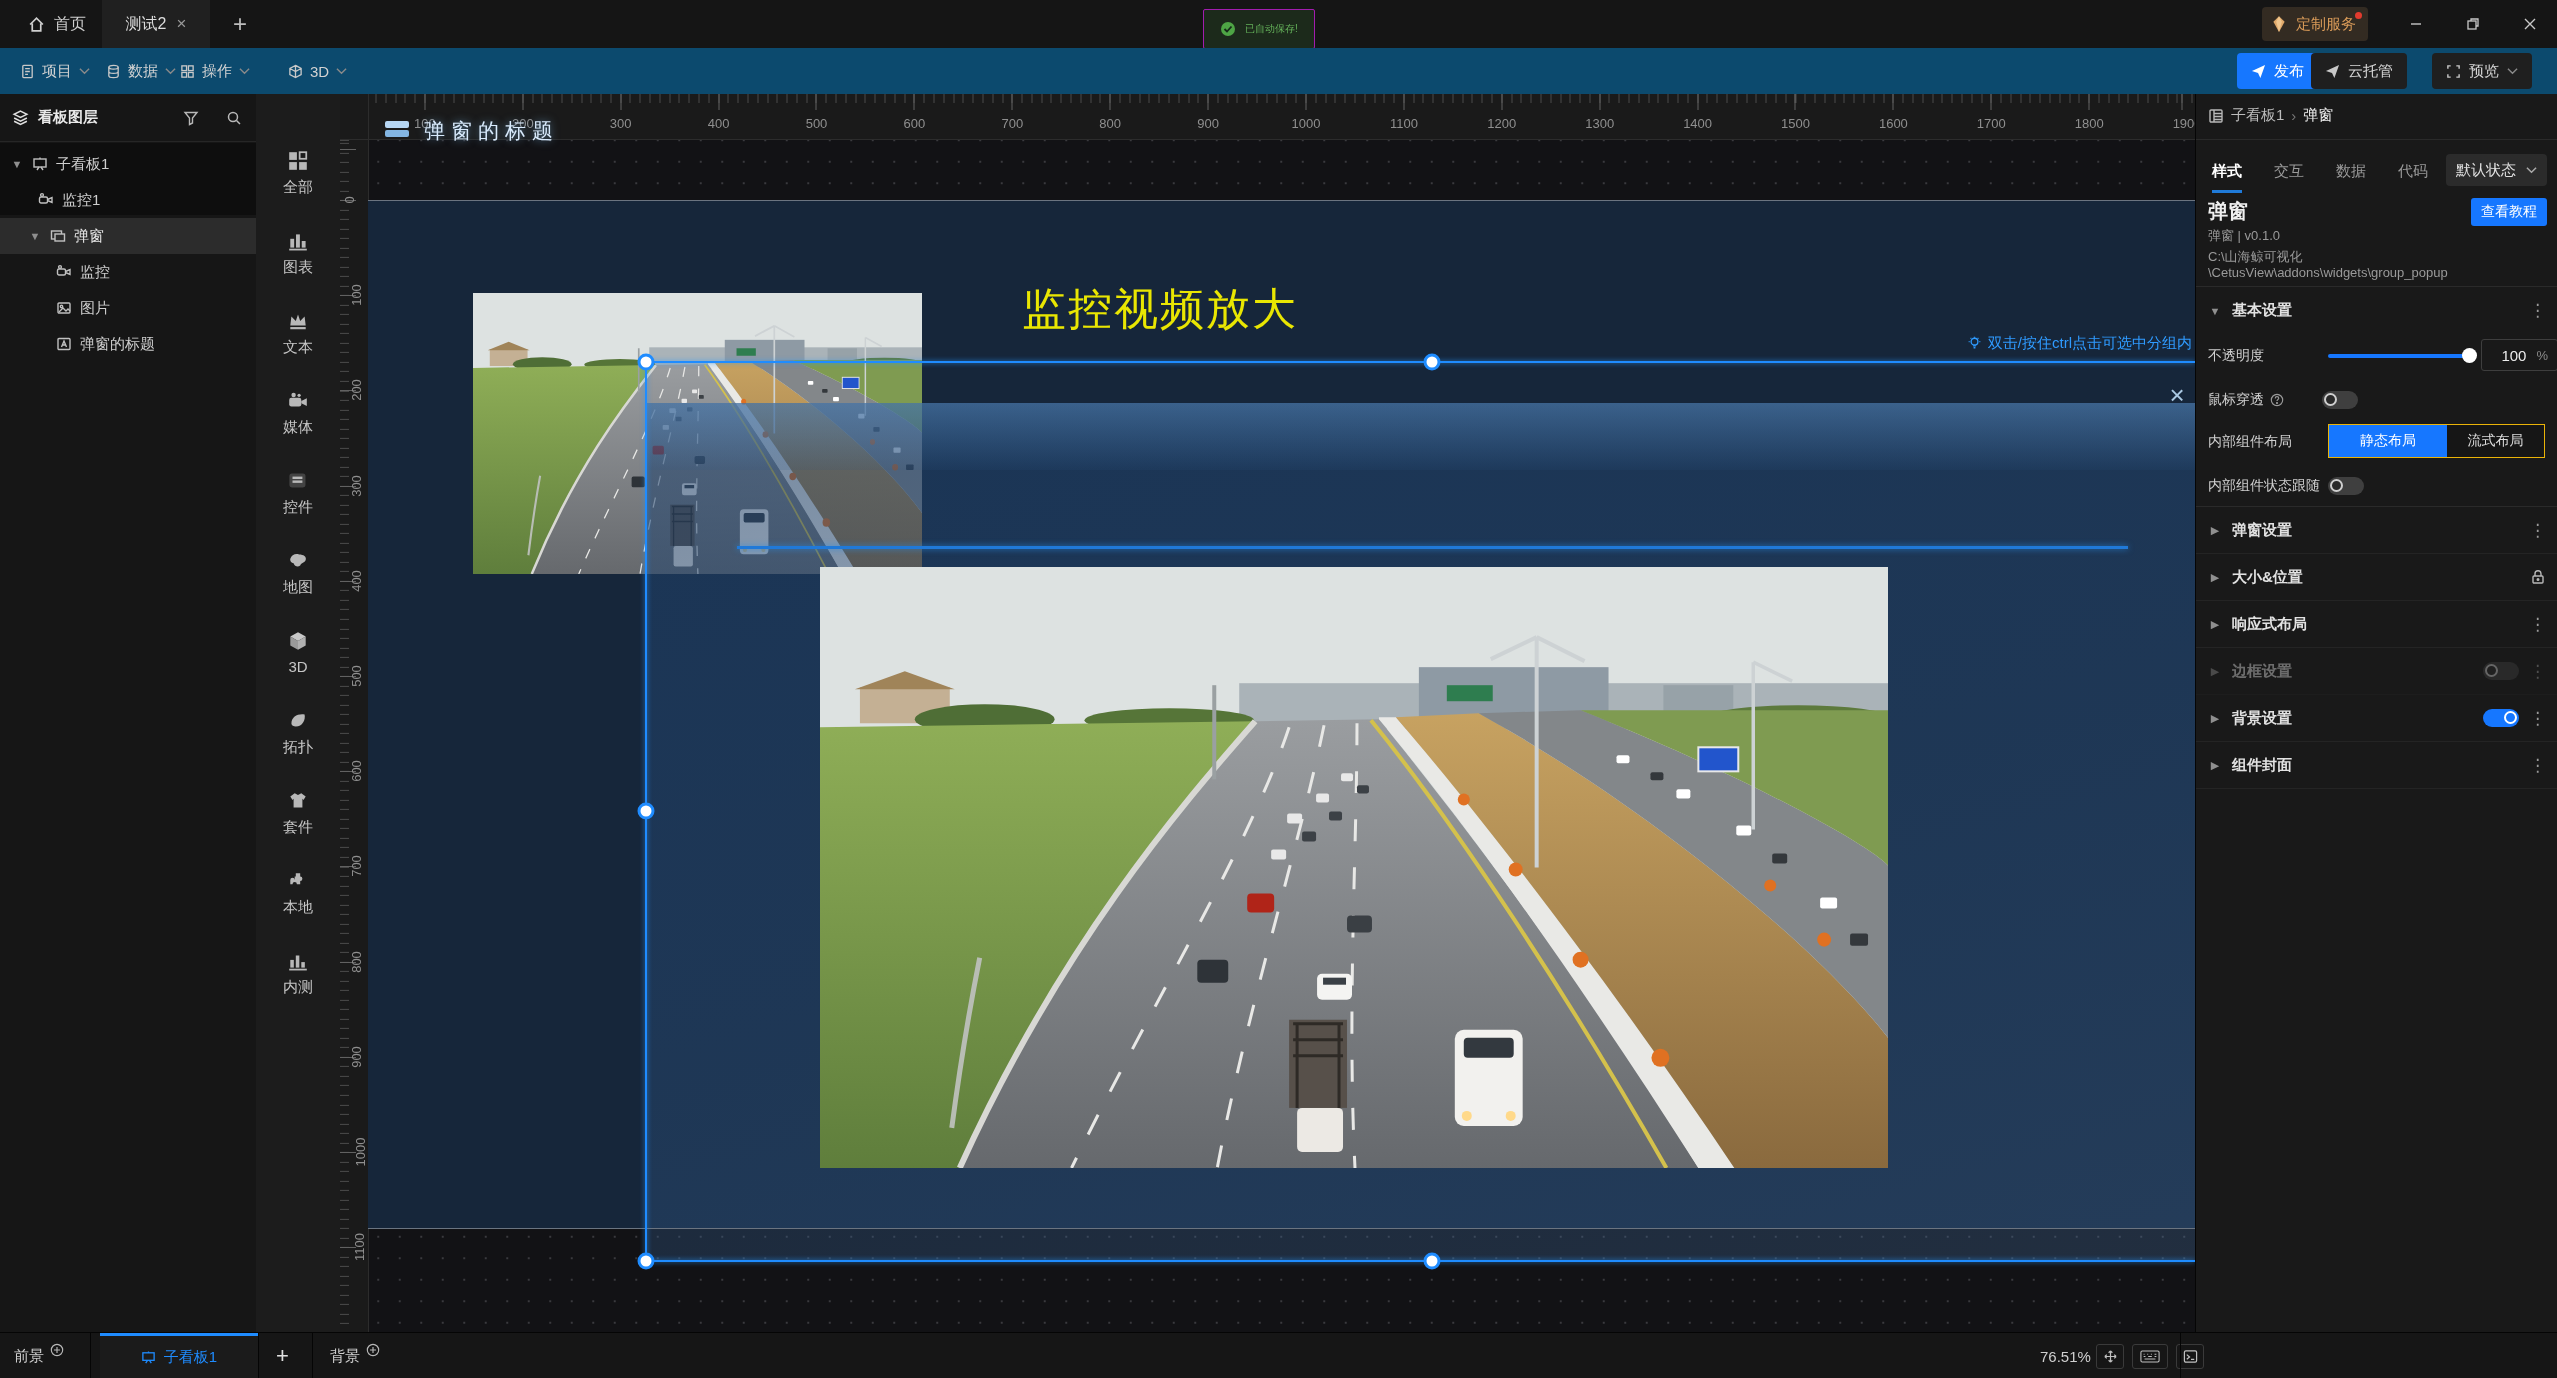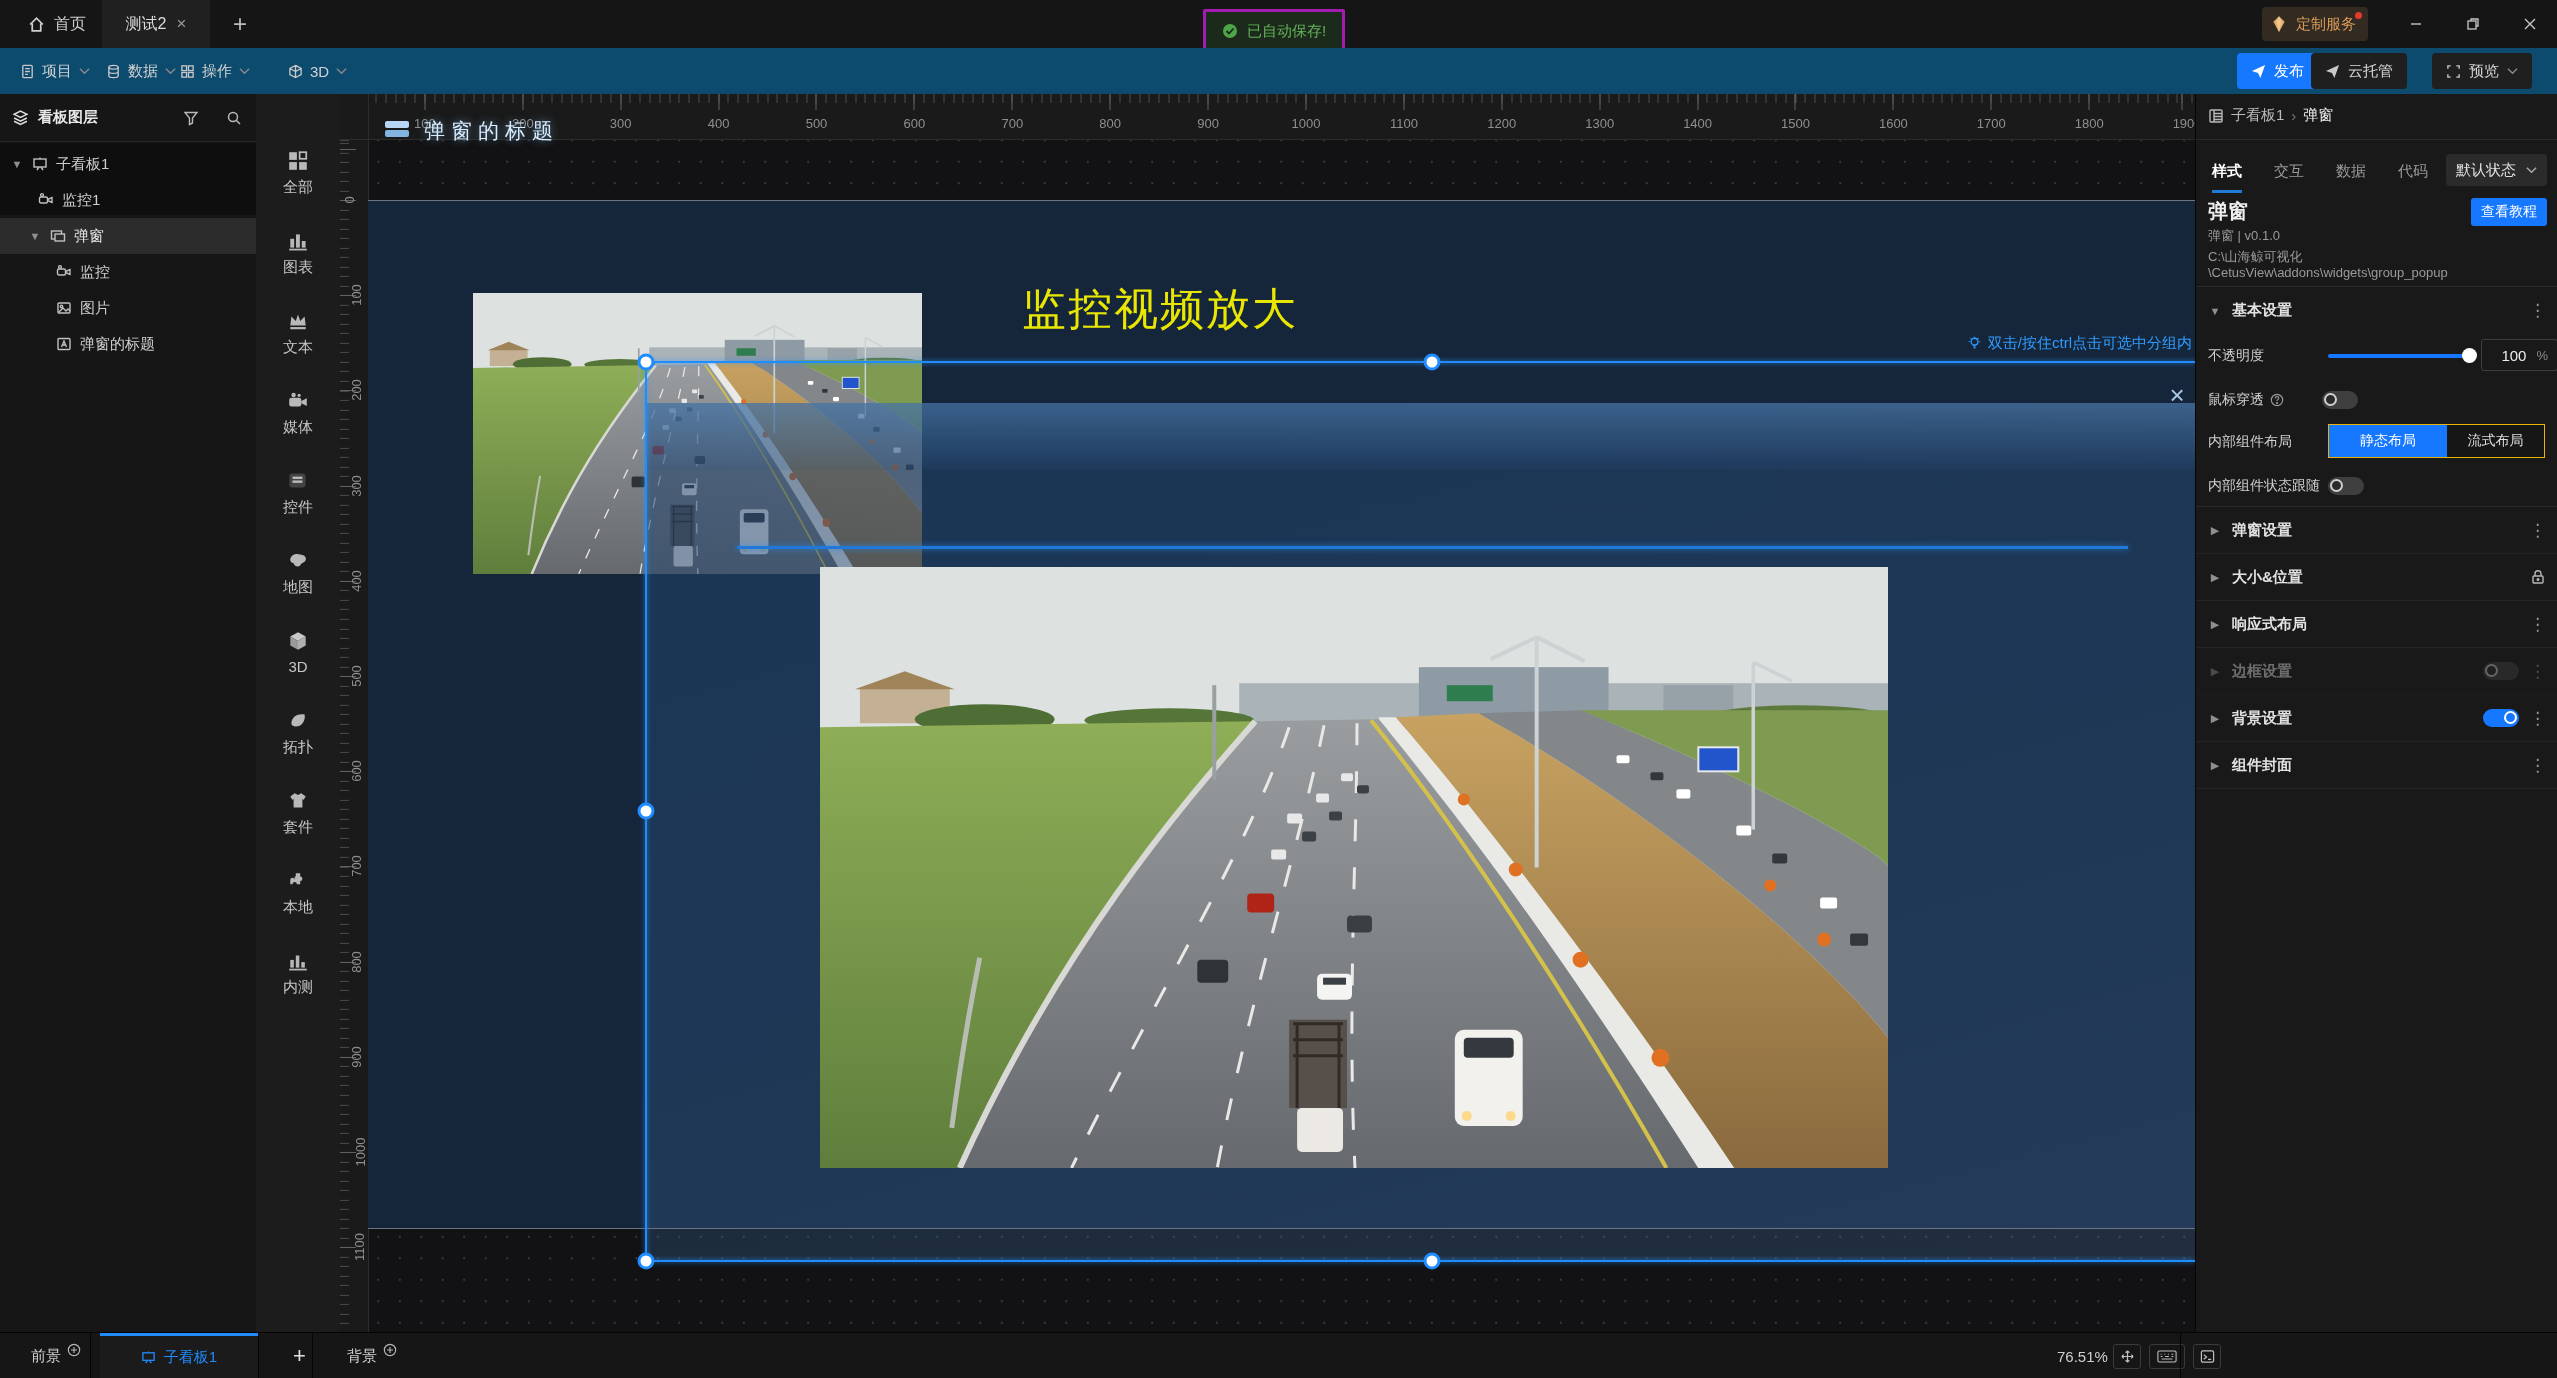--- a/index.html
+++ b/index.html
@@ -9,21 +9,21 @@
   .abs{position:absolute;}
   .ic{display:inline-block;vertical-align:middle;line-height:0;}
   svg{display:block;}
 
   
   #titlebar{position:absolute;left:0;top:0;width:2557px;height:48px;background:#151515;}
   .tb-home{position:absolute;left:28px;top:0;height:48px;display:flex;align-items:center;gap:9px;color:#cfcfcf;font-size:16px;}
   .tb-tab{position:absolute;left:102px;top:0;height:48px;width:108px;background:#202020;display:flex;align-items:center;justify-content:center;gap:10px;color:#dddddd;font-size:16px;}
   .tb-tab .x{color:#9a9a9a;font-size:17px;}
   .tb-plus{position:absolute;left:226px;top:10px;width:28px;height:28px;color:#bdbdbd;font-size:24px;line-height:28px;text-align:center;}
-  #toast{position:absolute;left:1203px;top:9px;height:38px;padding:0 16px;background:#1c2a1b;border:3px solid #a21caf;border-radius:2px;display:flex;align-items:center;gap:9px;color:#64b15a;font-size:15px;}
+  #toast{position:absolute;left:1203px;top:9px;height:38px;padding:0 16px;background:#1c2a1b;border:1px solid #a21caf;border-radius:2px;display:flex;align-items:center;gap:9px;color:#64b15a;font-size:10px;}
   .svc-pill{position:absolute;left:2262px;top:7px;height:34px;padding:0 12px 0 8px;background:#332b22;border-radius:4px;display:flex;align-items:center;gap:8px;color:#d89a58;font-size:15px;}
   .svc-dot{position:absolute;right:6px;top:5px;width:7px;height:7px;border-radius:50%;background:#e23b2e;}
   .wbtn{position:absolute;top:0;width:46px;height:48px;display:flex;align-items:center;justify-content:center;color:#c8c8c8;}
 
   
   #menubar{position:absolute;left:0;top:48px;width:2557px;height:46px;background:#0c4a6e;border-bottom:1px solid #0a0a0a;}
   .menu-item{position:absolute;top:0;height:46px;display:flex;align-items:center;gap:7px;color:#d2d2d2;font-size:15px;}
   .btn{height:36px;border-radius:4px;display:flex;align-items:center;gap:8px;font-size:15px;padding:8px 14px;box-sizing:border-box;}
   .btn-blue{background:#1677ff;color:#ffffff;}
   .btn-dark{background:#1f1f1f;color:#d6d6d6;}
@@ -95,21 +95,21 @@
   .valbox .u{color:#8a8a8a;font-size:13px;}
   .seg{position:absolute;left:120px;top:0;width:217px;height:34px;display:flex;border:1px solid #eab308;box-sizing:border-box;}
   .seg .c{height:100%;display:flex;align-items:center;justify-content:center;font-size:14px;}
   .seg .c.on{background:#1677ff;color:#ffffff;width:118px;}
   .seg .c.off{background:#161616;color:#dddddd;width:97px;}
   .disabled{opacity:0.42;}
 
   
   #bottombar{position:absolute;left:0;top:1332px;width:2557px;height:46px;background:#161616;border-top:1px solid #050505;box-sizing:border-box;}
   .bb-sep{position:absolute;top:0;width:1px;height:46px;background:#050505;}
-  .bb-item{position:absolute;top:0;height:46px;display:flex;align-items:center;gap:4px;color:#cfcfcf;font-size:15px;margin-left:17px;}
+  .bb-item{position:absolute;top:0;height:46px;display:flex;align-items:center;gap:4px;color:#cfcfcf;font-size:15px;}
   #board-tab{position:absolute;left:100px;top:0;width:158px;height:46px;display:flex;align-items:center;justify-content:center;gap:8px;color:#1f8cff;font-size:15px;border-top:3px solid #1f8cff;box-sizing:border-box;background:#1b1b1b;}
   .zoombtn{width:26px;height:23px;border:1px solid #3a3a3a;border-radius:3px;display:flex;align-items:center;justify-content:center;color:#c0c0c0;}
   #statusblk{position:absolute;left:2190px;top:2px;width:358px;height:42px;font-size:13.5px;color:#c8c8c8;}
   #statusblk .ln{display:flex;justify-content:space-between;padding:1px 8px 0 8px;}
 </style>
 </head>
 <body>
 
 <div id="root">
 

